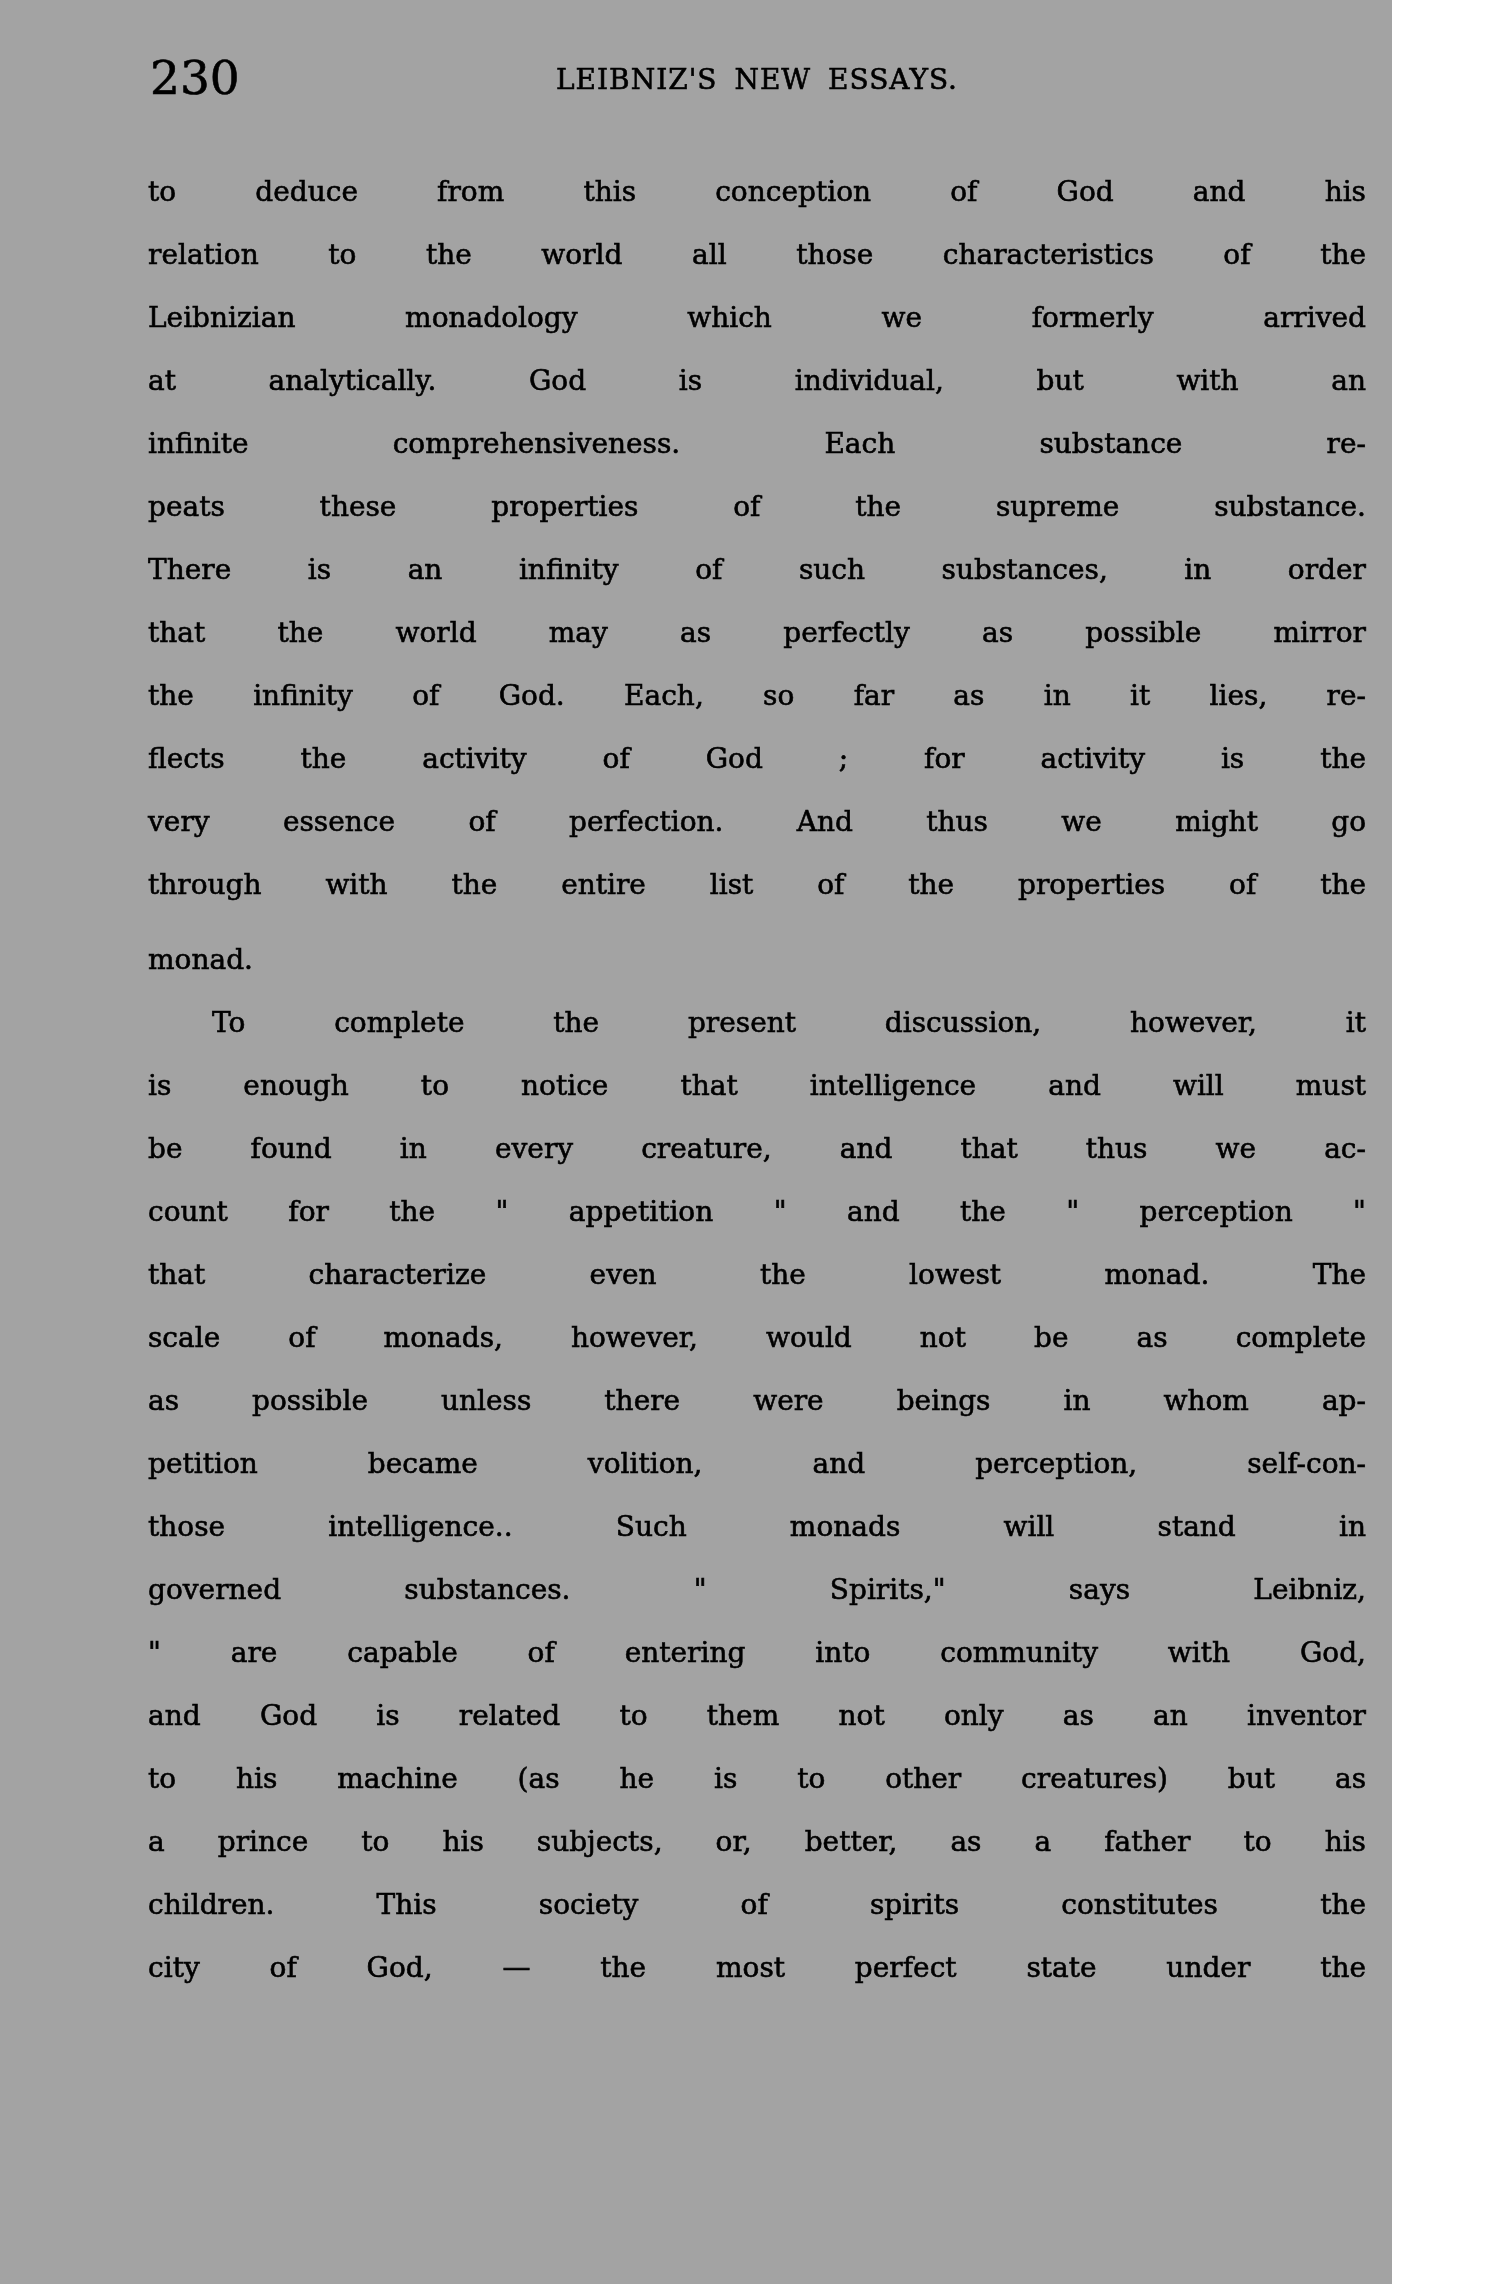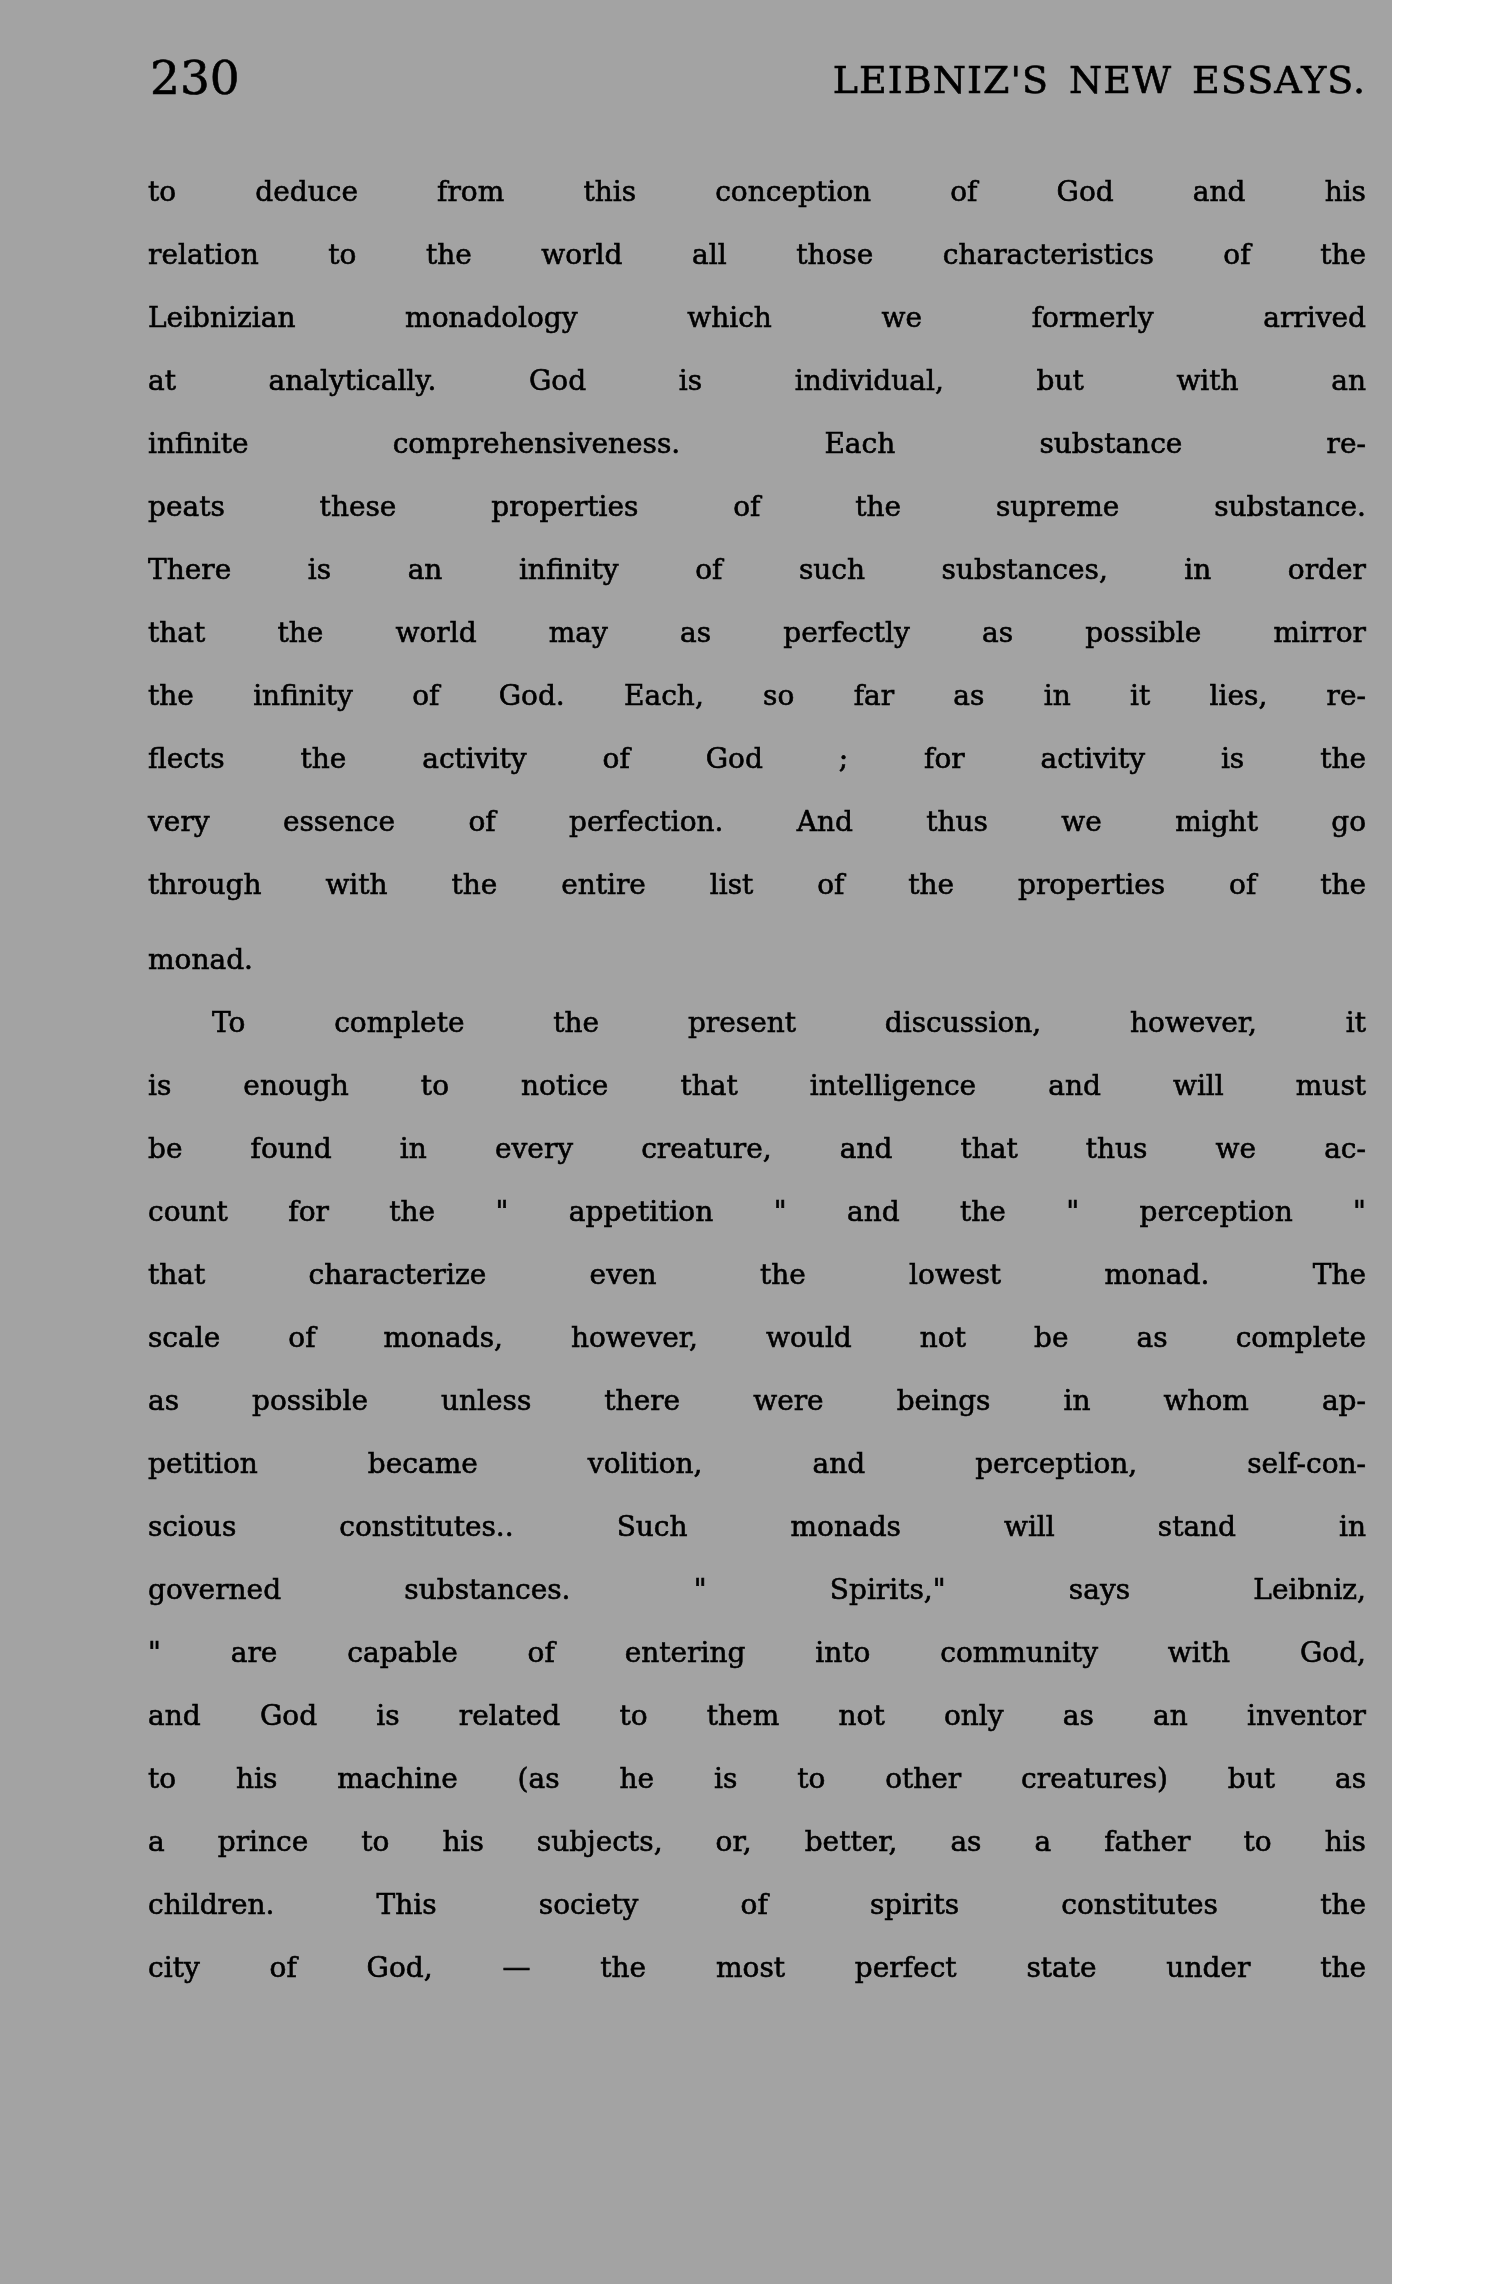--- a/index.html
+++ b/index.html
@@ -26,22 +26,22 @@
   }
   .page-number {
     position: absolute;
     left: 2px;
     top: 0;
     font-size: 47px;
     line-height: 52px;
   }
   .running-title {
     display: block;
-    text-align: right;
-    font-size: 38px;
+    text-align: center;
+    font-size: 28px;
     line-height: 56px;
     letter-spacing: 1px;
     word-spacing: 7px;
     white-space: nowrap;
   }
   .page-body {
     position: absolute;
     left: 148px;
     top: 160px;
     width: 1218px;
@@ -85,21 +85,21 @@
       <div class="line">through with the entire list of the properties of the</div>
       <div class="line para-end">monad.</div>
       <div class="line indent">To complete the present discussion, however, it</div>
       <div class="line">is enough to notice that intelligence and will must</div>
       <div class="line">be found in every creature, and that thus we ac-</div>
       <div class="line">count for the " appetition " and the " perception "</div>
       <div class="line">that characterize even the lowest monad. The</div>
       <div class="line">scale of monads, however, would not be as complete</div>
       <div class="line">as possible unless there were beings in whom ap-</div>
       <div class="line">petition became volition, and perception, self-con-</div>
-      <div class="line">scious constitutes.. Such monads will stand in</div>
+      <div class="line">those intelligence.. Such monads will stand in</div>
       <div class="line">governed substances. " Spirits," says Leibniz,</div>
       <div class="line">" are capable of entering into community with God,</div>
       <div class="line">and God is related to them not only as an inventor</div>
       <div class="line">to his machine (as he is to other creatures) but as</div>
       <div class="line">a prince to his subjects, or, better, as a father to his</div>
       <div class="line">children. This society of spirits constitutes the</div>
       <div class="line">city of God, — the most perfect state under the</div>
     </div>
 </div>
 

